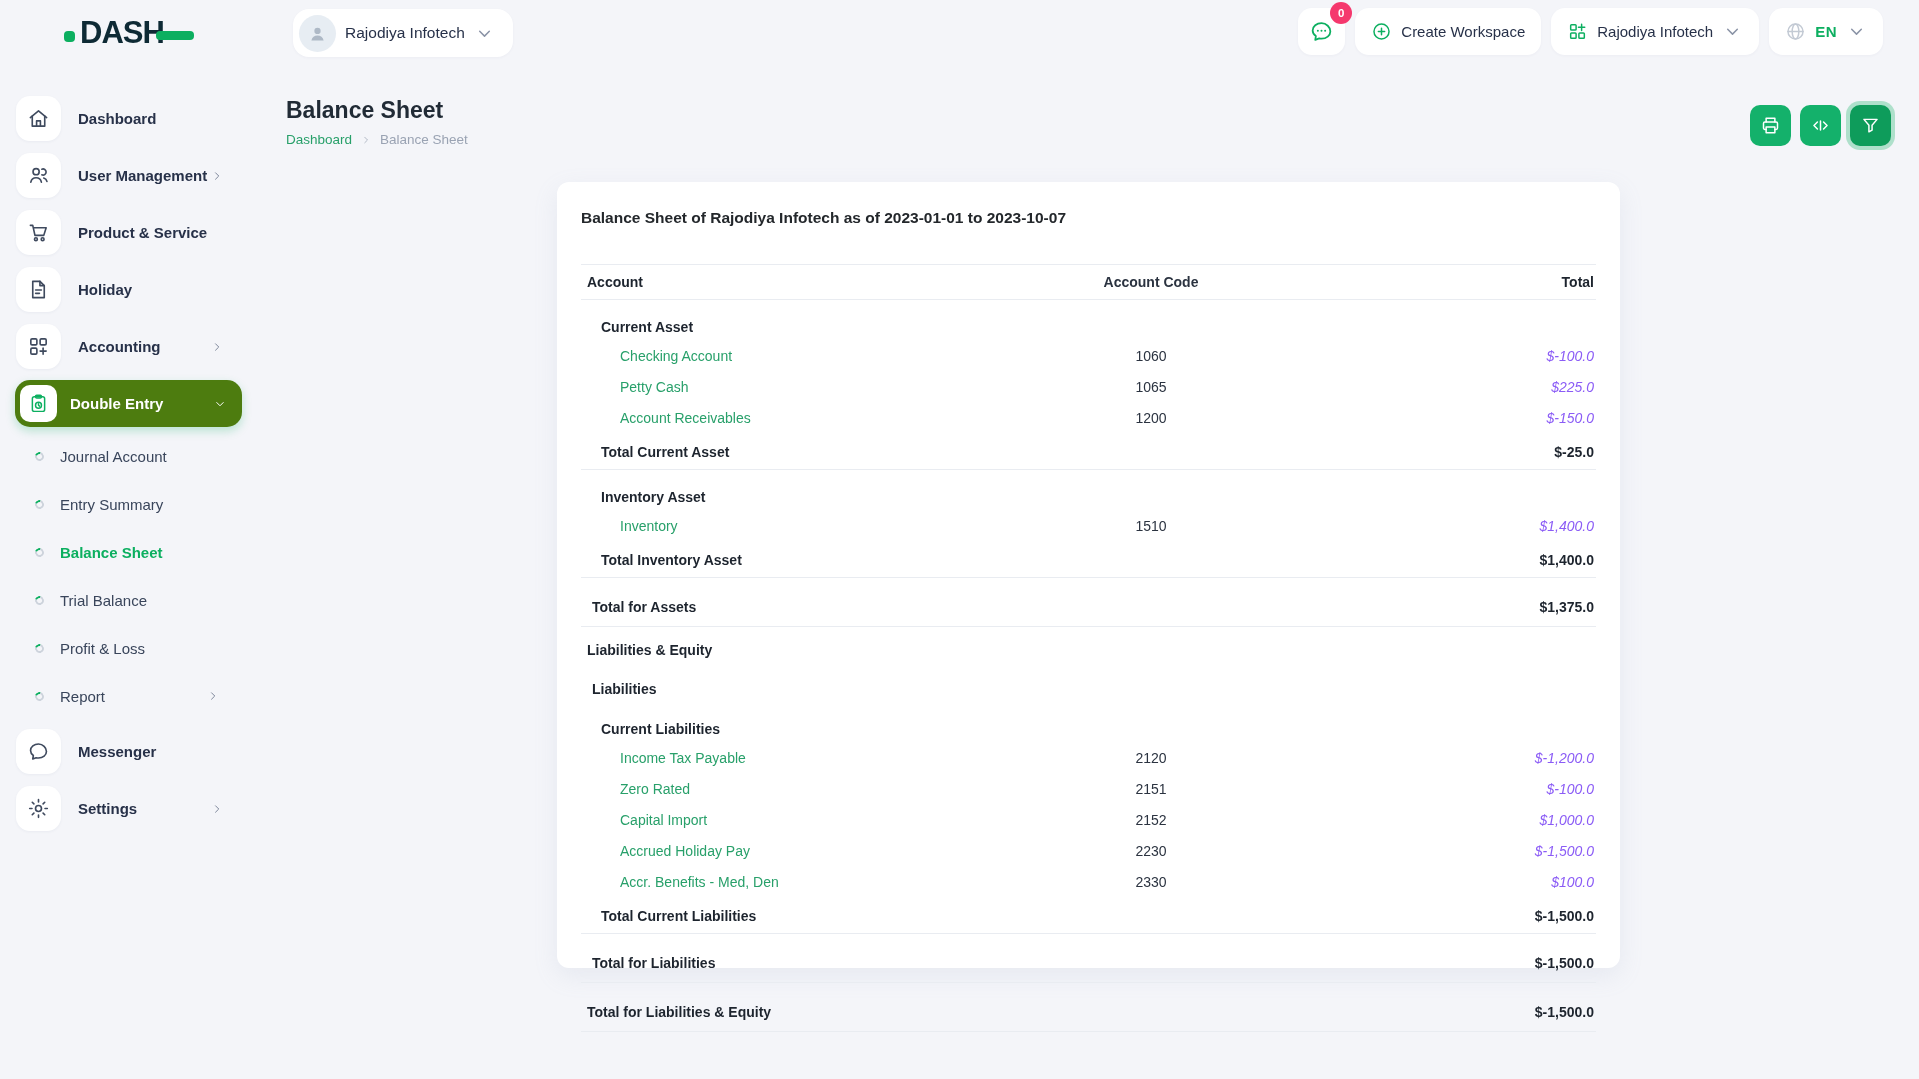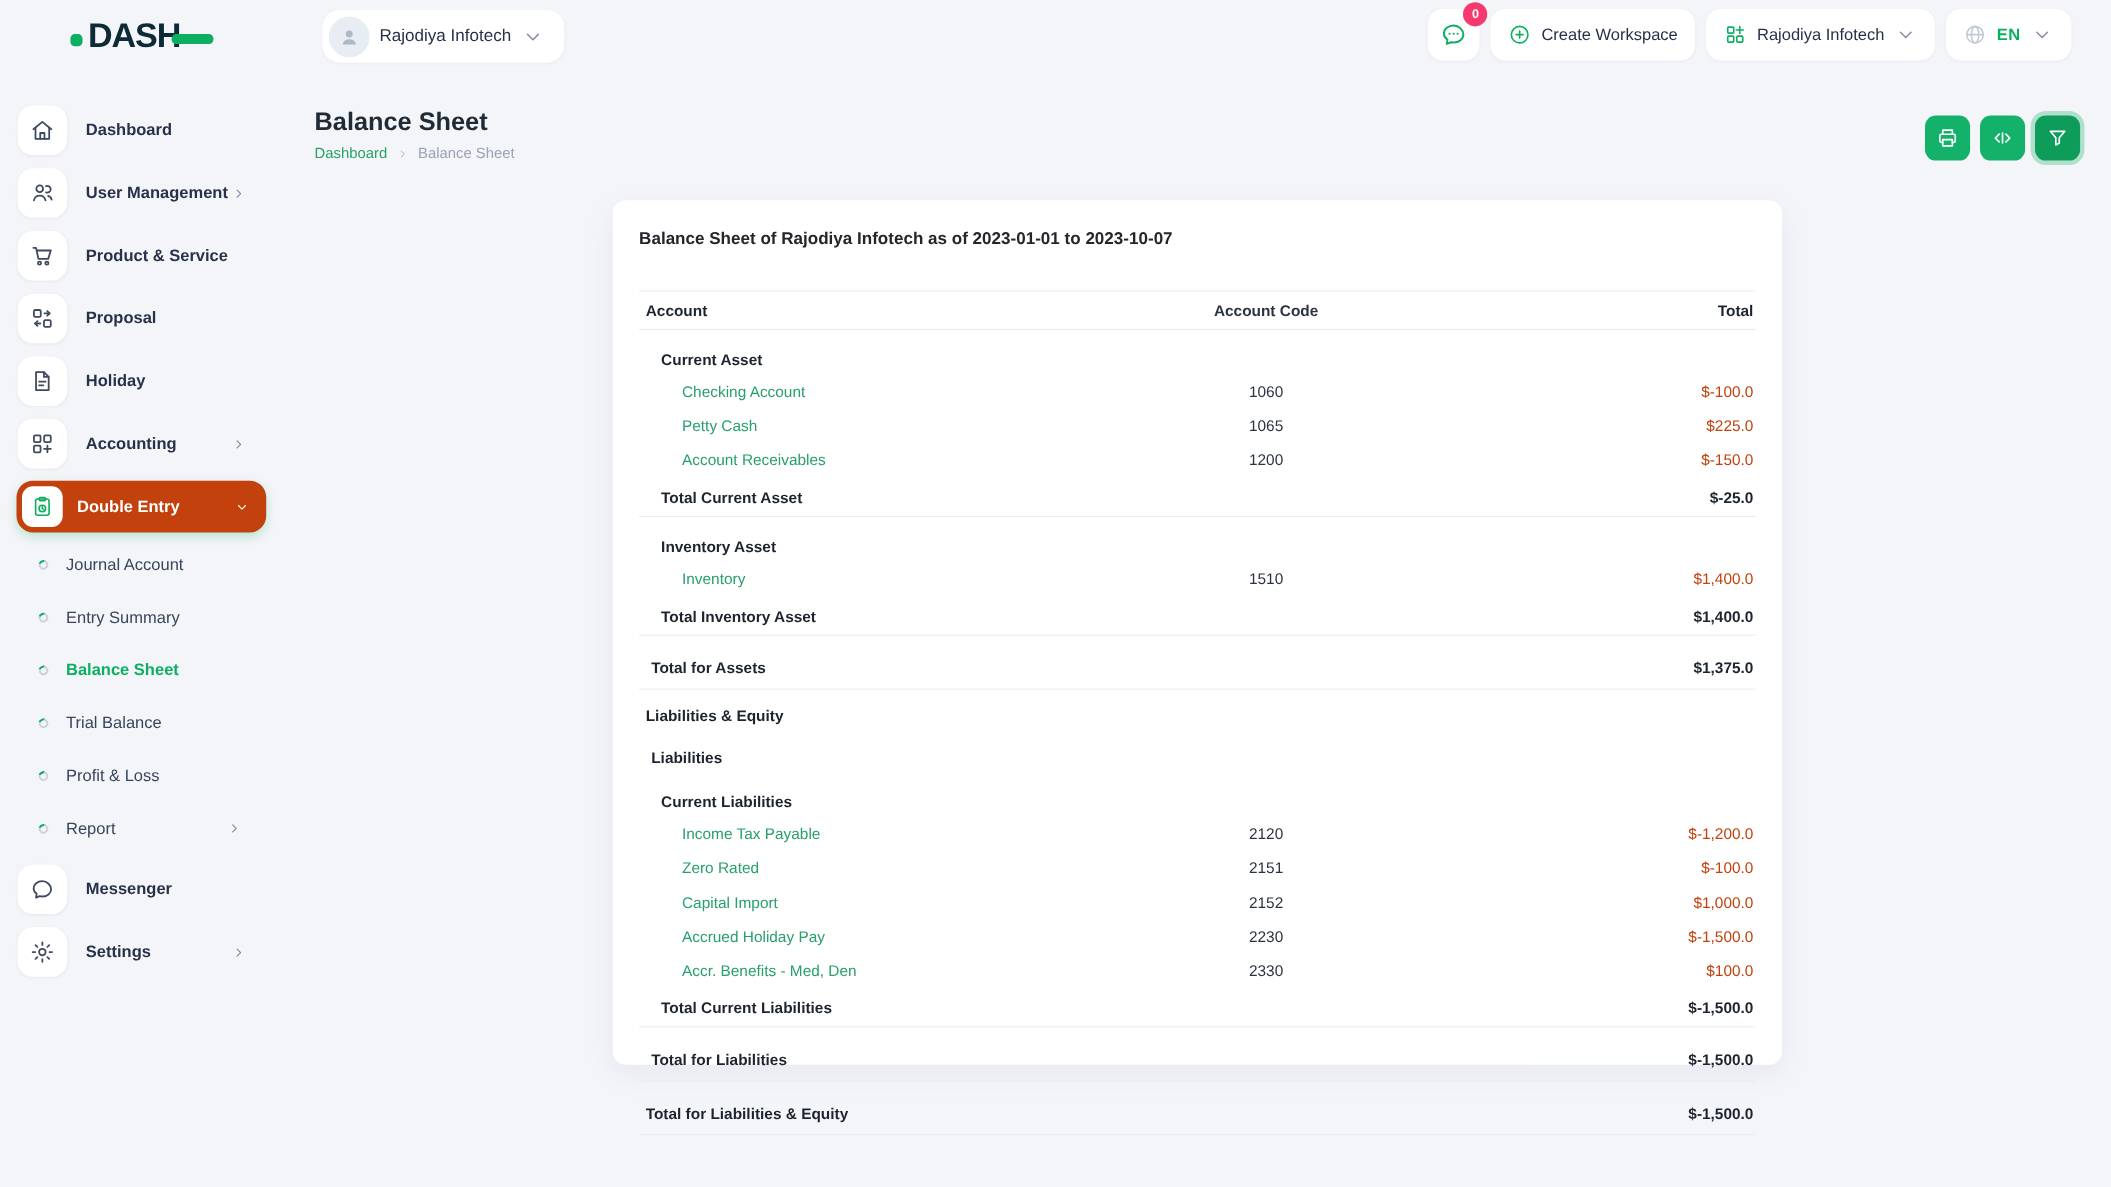--- a/index.html
+++ b/index.html
@@ -40,21 +40,21 @@
   
   nav.sidebar { position:absolute; left:0; top:90px; width:252px; }
   .sb-row { display:flex; align-items:center; height:57px; cursor:pointer; }
   .sb-iconbox { width:45px; height:45px; margin-left:16px; background:#fff; border-radius:14px;
     display:flex; align-items:center; justify-content:center; color:#3f4a5e;
     box-shadow:0 1px 3px rgba(40,60,90,.05); flex:0 0 auto; }
   .sb-iconbox .ico { width:23px; height:23px; }
   .sb-label { margin-left:17px; font-size:15px; font-weight:600; color:#273149; }
   .sb-chev { width:14px; height:14px; color:#7c8699; margin-left:auto; margin-right:28px; }
   .sb-active-pill { display:flex; align-items:center; width:227px; height:47px; margin:5px 0 5px 15px;
-    background:#c2410c; border-radius:15px; cursor:pointer; box-shadow:0 4px 10px rgba(12,175,96,.25); }
+    background:#4d7c0f; border-radius:15px; cursor:pointer; box-shadow:0 4px 10px rgba(12,175,96,.25); }
   .sb-active-pill .sb-iconbox { width:37px; height:37px; margin-left:5px; border-radius:10px; color:#0caf60; box-shadow:none; }
   .sb-active-pill .sb-iconbox .ico { width:21px; height:21px; }
   .sb-active-pill .sb-label { color:#fff; margin-left:13px; }
   .sb-active-pill .sb-chev { color:#fff; margin-right:15px; }
   .sb-sub { display:flex; align-items:center; height:48px; padding-left:35px; cursor:pointer; }
   .bullet { width:9px; height:9px; border-radius:50%; border:2px solid #cdd3dc;
     border-top-color:#0caf60; transform:rotate(-30deg); flex:0 0 auto; }
   .sb-sub .sb-label { margin-left:16px; font-weight:500; color:#39455b; }
   .sb-sub.active .sb-label { color:#0caf60; font-weight:700; }
   .sb-sub .sb-chev { margin-right:32px; }
@@ -79,21 +79,21 @@
   .bs-table { margin-top:37px; font-size:14px; }
   .trow { display:grid; grid-template-columns:1fr 230px 330px; align-items:center; }
   .c-code { text-align:center; color:#2b3340; }
   .c-total { text-align:right; }
   .thead { font-weight:700; color:#1d242e; padding:9px 0; border-top:1px solid #e9ecf1; border-bottom:1px solid #e9ecf1; }
   .thead .c-acct { padding-left:6px; }
   .thead .c-total { padding-right:2px; }
   .r-section  { font-weight:700; color:#1d242e; padding:9px 0 4px; margin-top:6px; }
   .r-subsection{ font-weight:700; color:#1d242e; padding:9px 0 5px; margin-top:10px; }
   .r-account  { padding:7.5px 0; }
-  .r-account .c-total { color:#c2410c; }
+  .r-account .c-total { color:#8b5cf6;font-style:italic; }
   .r-total    { font-weight:700; color:#1d242e; padding:8px 0 9px; border-bottom:1px solid #e9ecf1; margin-top:3px; }
   .r-grand    { font-weight:700; color:#1d242e; padding:10px 0 11px; border-bottom:1px solid #e9ecf1; margin-top:11px; }
   .acct-link { color:#28a06a; text-decoration:none; cursor:pointer; }
   .ind-0 .c-acct { padding-left:6px; }
   .ind-1 .c-acct { padding-left:11px; }
   .ind-2 .c-acct { padding-left:20px; }
   .ind-3 .c-acct { padding-left:39px; }
   .c-total { padding-right:2px; }
 </style>
 </head>
@@ -218,35 +218,20 @@
             <circle cx="16.3" cy="19" r="1.5"></circle>
           </svg>
         </span>
       </span>
       <span class="sb-label">Product &amp; Service</span>
     </div>
     <div class="sb-row">
       <span class="sb-iconbox">
         <span class="ico">
           <svg viewBox="0 0 24 24">
-            <rect x="4" y="4" width="6.5" height="6.5" rx="1.4"></rect>
-            <rect x="13.5" y="13.5" width="6.5" height="6.5" rx="1.4"></rect>
-            <path d="M14 7.2h4.8"></path>
-            <path d="M16.7 5l2.2 2.2-2.2 2.2"></path>
-            <path d="M10 16.8H5.2"></path>
-            <path d="M7.4 19l-2.2-2.2 2.2-2.2"></path>
-          </svg>
-        </span>
-      </span>
-      <span class="sb-label">Proposal</span>
-    </div>
-    <div class="sb-row">
-      <span class="sb-iconbox">
-        <span class="ico">
-          <svg viewBox="0 0 24 24">
             <path d="M6 3.5h7.5L18 8v12.5H6z"></path>
             <path d="M13.5 3.5V8H18"></path>
             <path d="M9 12.5h6"></path>
             <path d="M9 16h4"></path>
           </svg>
         </span>
       </span>
       <span class="sb-label">Holiday</span>
     </div>
     <div class="sb-row">

